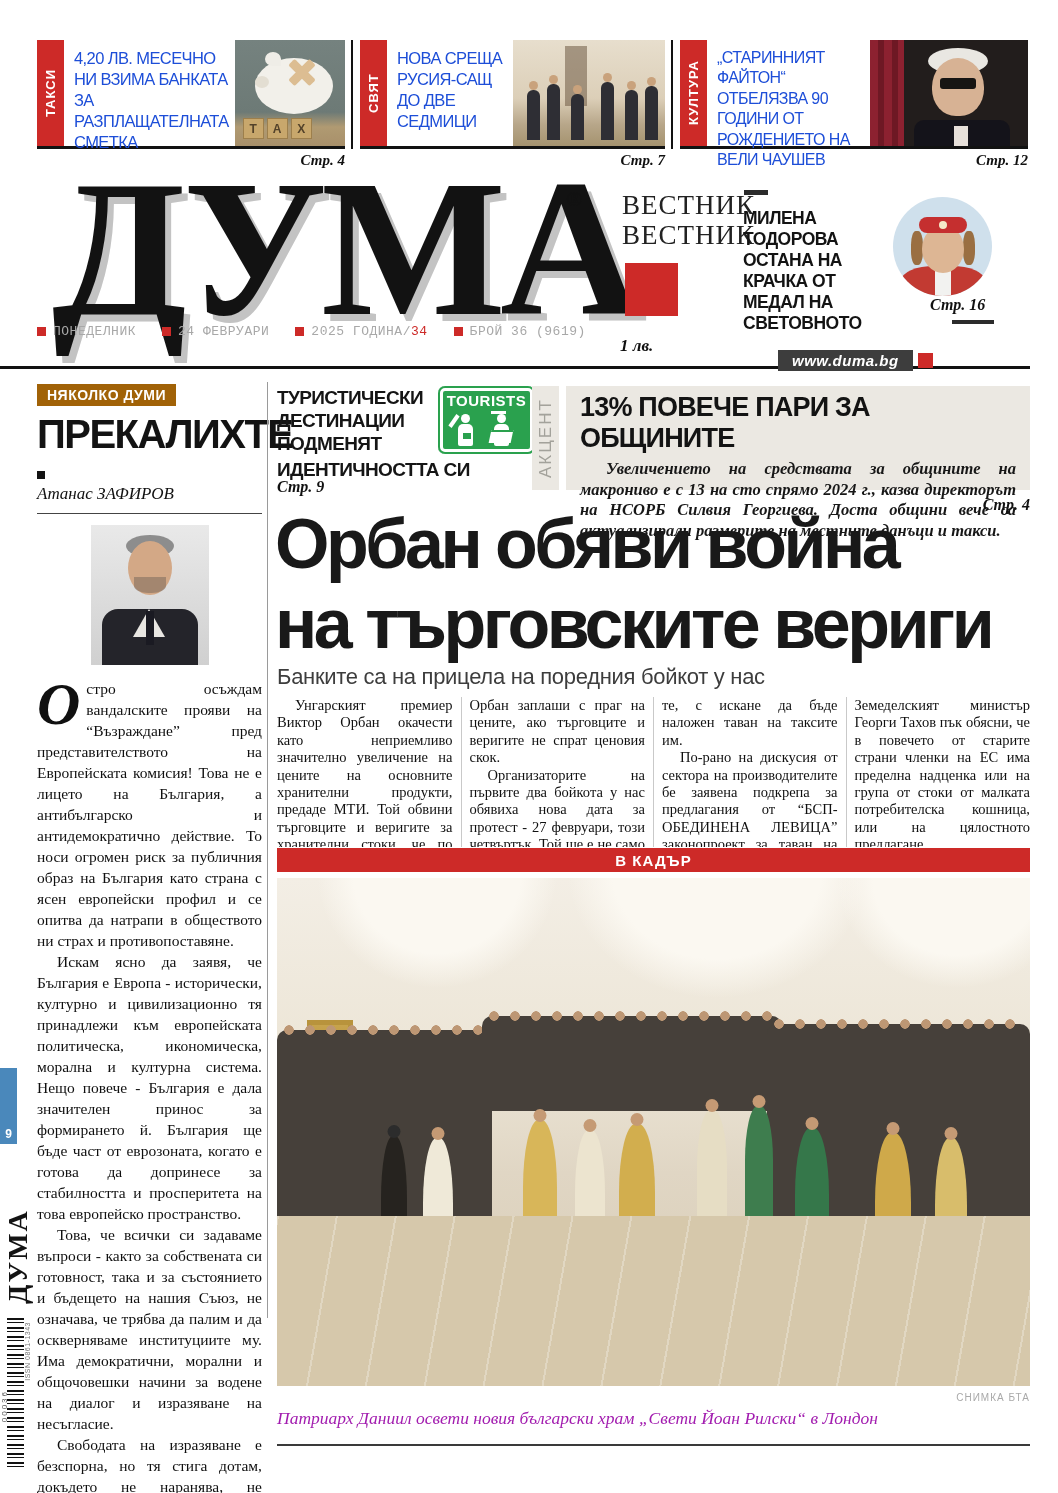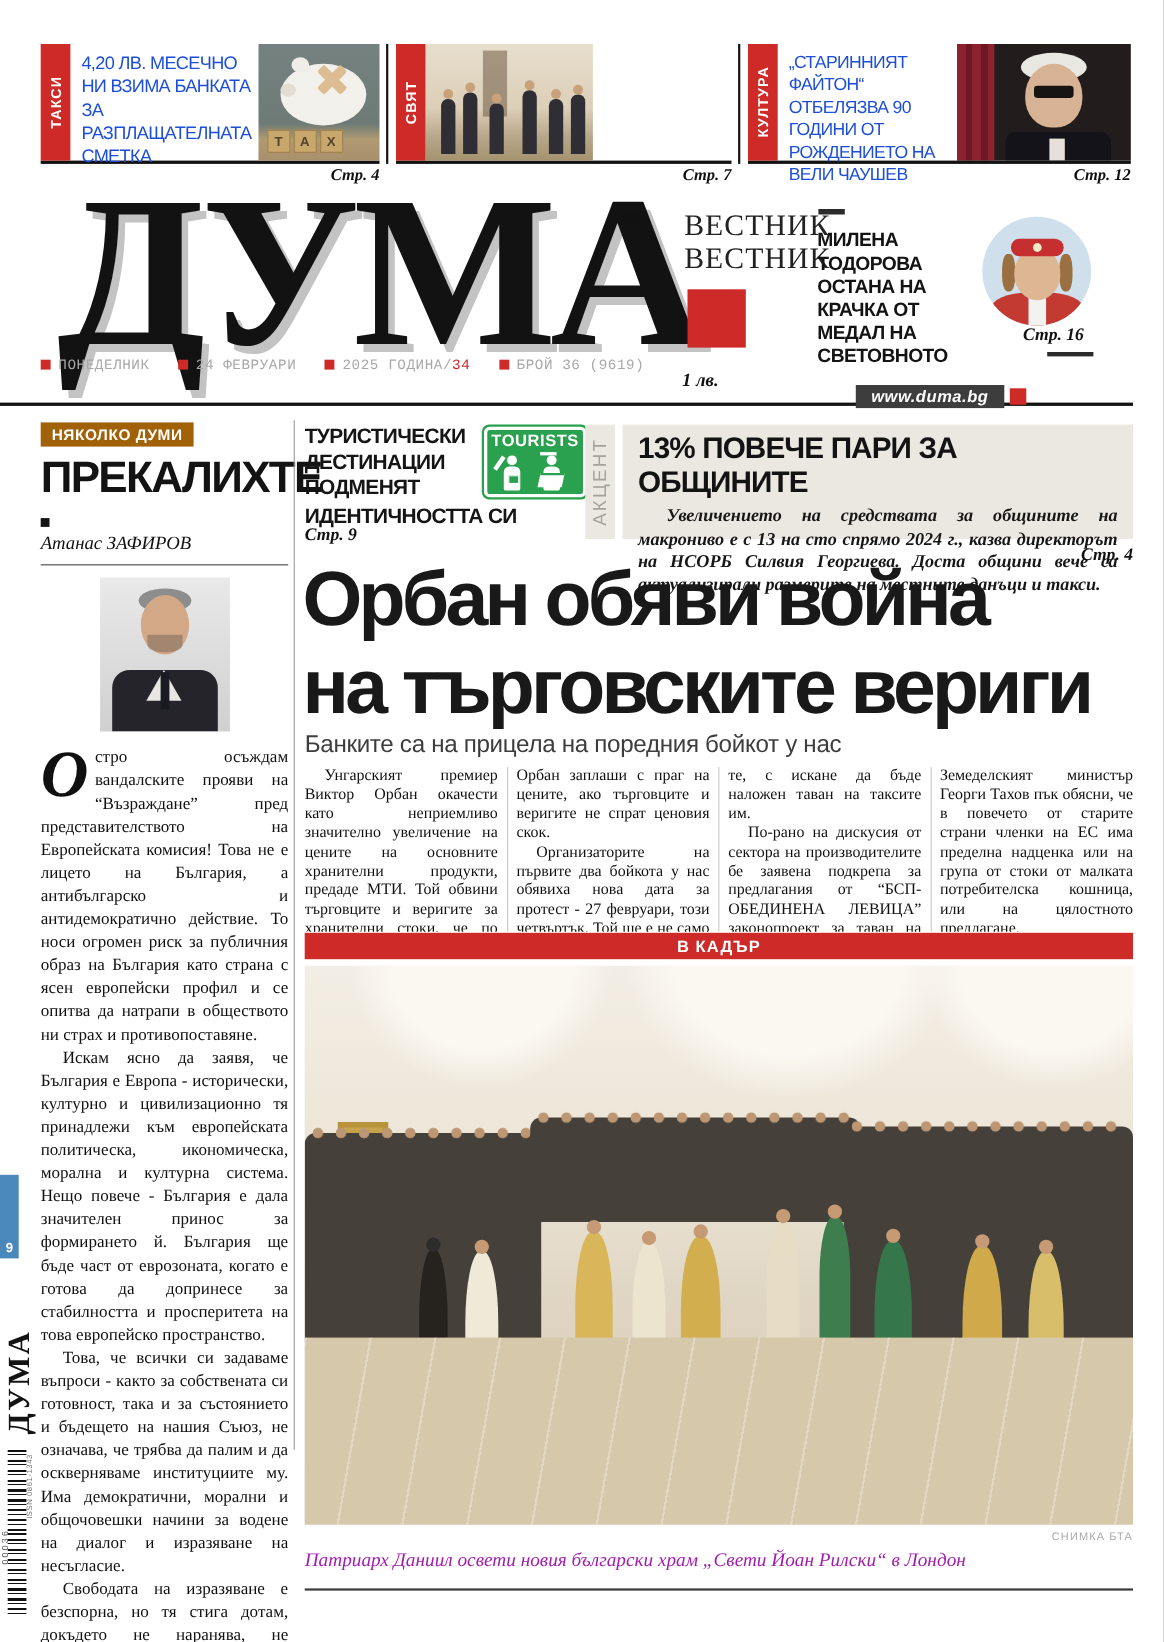--- a/index.html
+++ b/index.html
@@ -206,20 +206,21 @@
       </div>
     </div>
     <div class="teaser-foot">Стр. 4</div>
   </div>
 
   <div class="vdiv" style="left:351px;"></div>
 
   <div class="teaser" style="left:360px;width:305px;">
     <div class="teaser-main">
       <div class="teaser-label">СВЯТ</div>
+      <div class="teaser-title">НОВА СРЕЩА РУСИЯ-САЩ ДО ДВЕ СЕДМИЦИ</div>
       <div class="teaser-photo ph-dipl" style="width:152px;">
         <div class="dipl-door"></div>
         <div class="dfig" style="left:14px;"></div>
         <div class="dfig" style="left:34px;height:56px;"></div>
         <div class="dfig" style="left:58px;height:46px;"></div>
         <div class="dfig" style="left:88px;height:58px;"></div>
         <div class="dfig" style="left:112px;height:50px;"></div>
         <div class="dfig" style="left:132px;height:54px;"></div>
       </div>
     </div>

